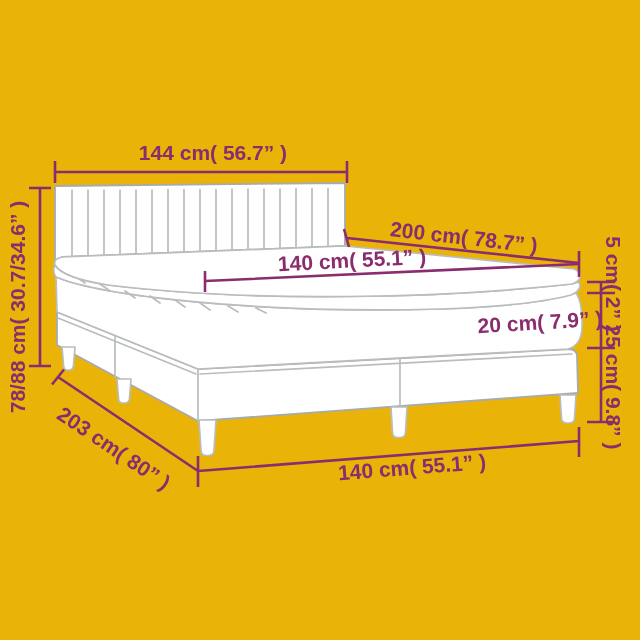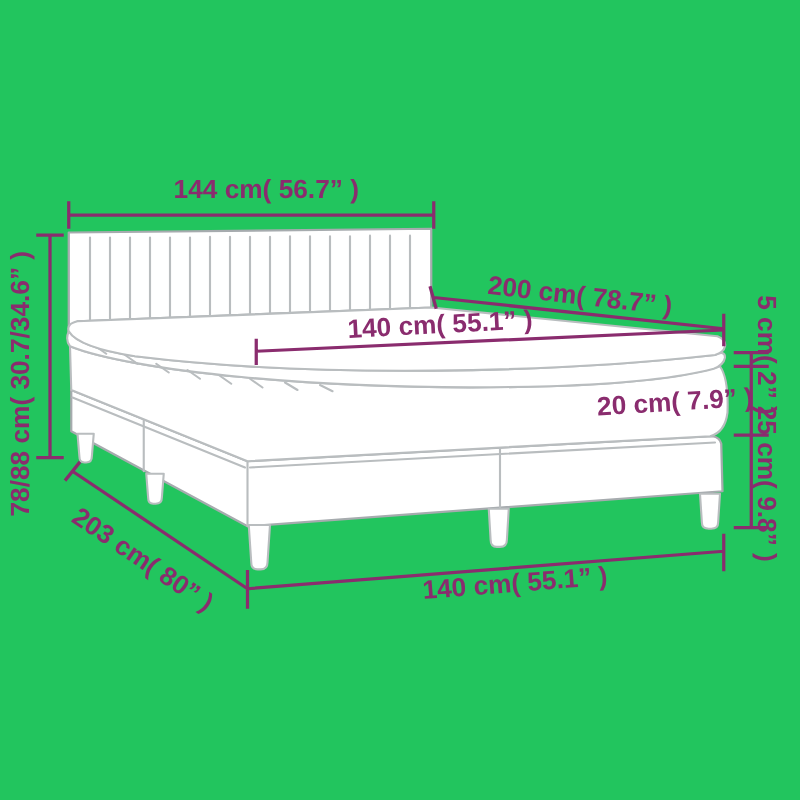--- a/index.html
+++ b/index.html
@@ -1,16 +1,16 @@
 <!DOCTYPE html>
 <html><head>
 <meta charset="utf-8">
 <style>
   html,body{margin:0;padding:0;background:#ffffff;}
-  #stage{position:relative;width:640px;height:640px;background:#22c55e;overflow:hidden;
+  #stage{position:relative;width:640px;height:640px;background:#eab308;overflow:hidden;
          font-family:"Liberation Sans",sans-serif;}
   svg{display:block;}
   .dim-label{font-family:"Liberation Sans",sans-serif;font-weight:700;font-size:21px;
              fill:#8a2c6e;letter-spacing:0px;}
   .dim-stroke{stroke:#8a2c6e;stroke-width:2.6;fill:none;stroke-linecap:butt;}
   .bed-line{stroke:#b9bdbf;stroke-width:1.7;fill:none;stroke-linejoin:round;stroke-linecap:round;}
   .bed-line-dark{stroke:#a6abae;stroke-width:1.8;fill:none;stroke-linejoin:round;stroke-linecap:round;}
   .bed-fill{fill:#ffffff;}
 </style>
 </head>

